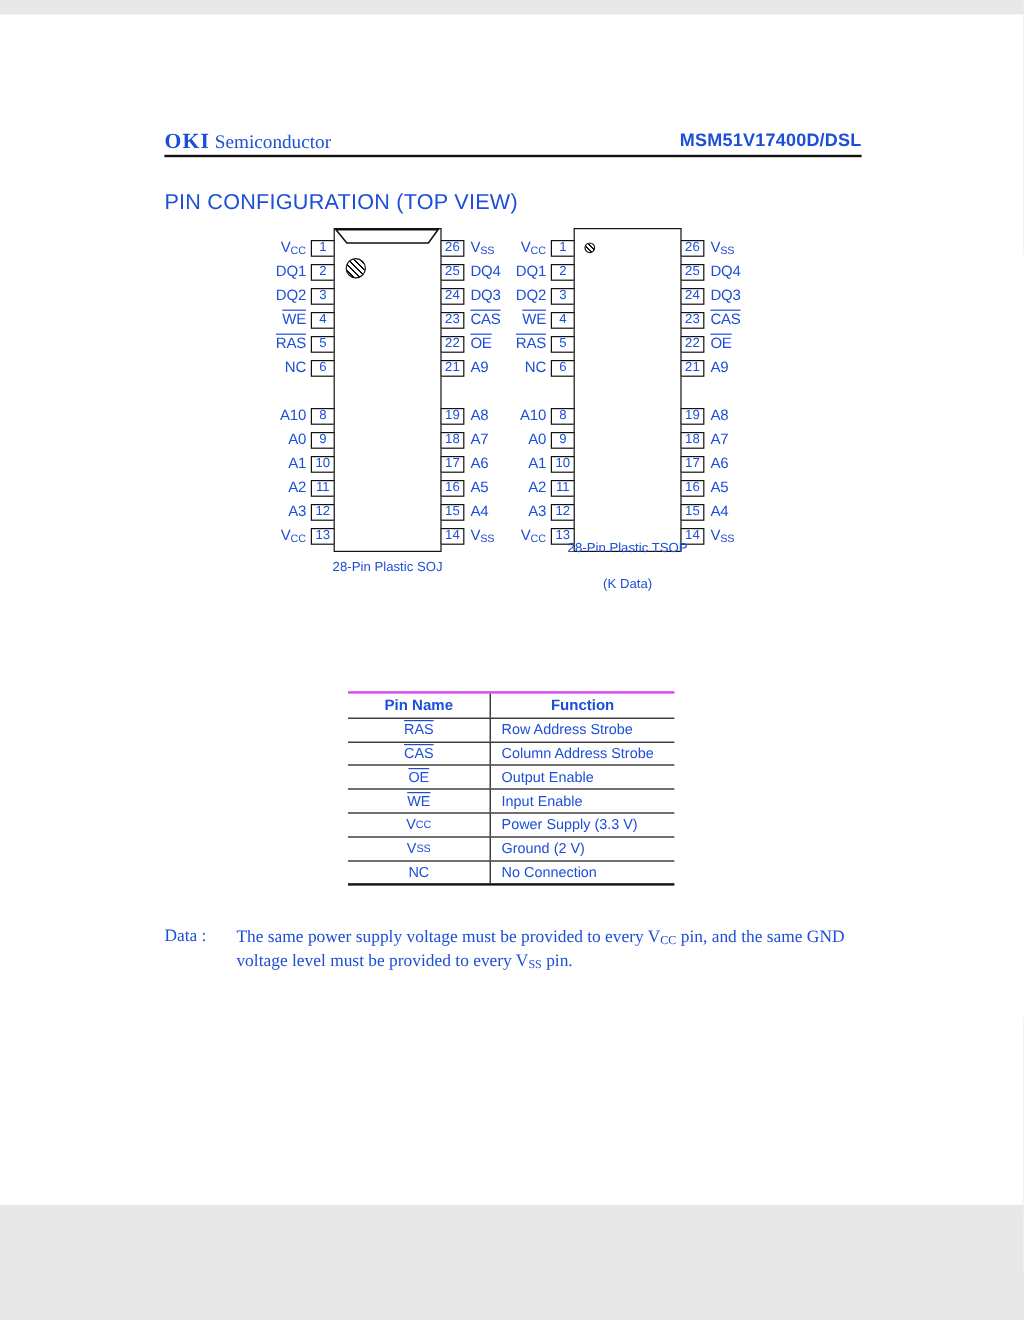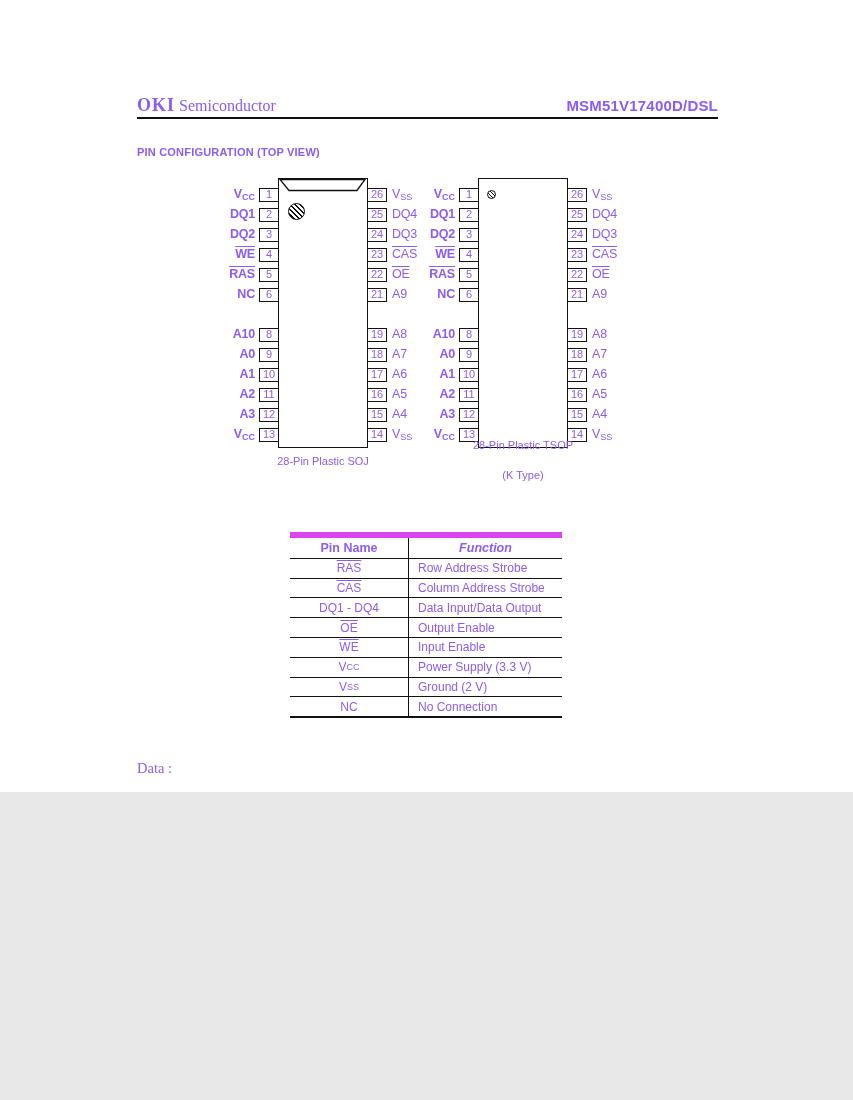--- a/index.html
+++ b/index.html
@@ -1,37 +1,37 @@
 <!DOCTYPE html>
 <html><head>
 <meta charset="utf-8">
 <style>
   html,body { margin:0; padding:0; background:#e8e8e8; }
   .page {
-    position:relative; width:853px; height:792px; margin:0 auto;
-    background:#ffffff; color:#8b5cf6;
+    position:relative; width:853px; height:992px; margin:12px auto;
+    background:#ffffff; color:#1d4ed8;
     font-family:"Liberation Sans", sans-serif;
     overflow:hidden;
   }
   
   .brand {
     position:absolute; left:137px; top:95px;
     font-family:"Liberation Serif", serif; font-size:16px; white-space:nowrap;
   }
   .brand .oki { font-weight:bold; font-size:18px; letter-spacing:1px; }
   .part-number {
     position:absolute; right:135px; top:97px;
     font-size:15px; font-weight:bold; letter-spacing:0.2px;
   }
   .header-rule {
     position:absolute; left:137px; top:117px; width:581px; height:2px; background:#111;
   }
   .section-title {
     position:absolute; left:137px; top:146px; margin:0;
-    font-size:11px; font-weight:bold; letter-spacing:0.2px;
+    font-size:18px; font-weight:normal; letter-spacing:0.2px;
   }
   
   .pkg-body {
     position:absolute; box-sizing:border-box;
     width:90px; height:270px; border:1.5px solid #111; background:#fff;
   }
   .pkg-notch { position:absolute; }
   .pin1-hatch {
     position:absolute; width:17px; height:17px; border-radius:50%;
     border:1.3px solid #111; box-sizing:border-box;
@@ -44,43 +44,43 @@
   }
   .pin-box {
     position:absolute; box-sizing:border-box; width:20px; height:14px;
     border:1.5px solid #111; background:#fff;
     font-size:11px; line-height:11px; text-align:center;
   }
   .pin-label {
     position:absolute; height:14px; font-size:12.5px; line-height:13px;
     letter-spacing:-0.2px; white-space:nowrap;
   }
-  .pin-label.lft { text-align:right;font-weight:bold; }
+  .pin-label.lft { text-align:right; }
   .pin-label.rgt { text-align:left; }
   .ovl { text-decoration:overline; }
   sub { font-size:9px; line-height:0; vertical-align:-2px; letter-spacing:0; }
   .pkg-caption {
     position:absolute; width:220px; text-align:center;
     font-size:11px; line-height:14px;
   }
   
   .pin-table {
-    position:absolute; left:290px; top:532px; width:272px;
-    border-top:6px solid #d946ef; border-bottom:2px solid #111;
+    position:absolute; left:290px; top:564px; width:272px;
+    border-top:2px solid #d946ef; border-bottom:2px solid #111;
   }
   .trow { display:flex; align-items:stretch; height:19.8px; border-top:1.2px solid #111; box-sizing:border-box; }
   .trow:first-child { border-top:none; }
   .tc1 {
     width:119px; border-right:1.3px solid #111; box-sizing:border-box;
     display:flex; align-items:center; justify-content:center;
     font-size:12px;
   }
   .tc2 { flex:1; display:flex; align-items:center; padding-left:9px; font-size:12px; }
   .trow.thead .tc1, .trow.thead .tc2 { font-weight:bold; font-size:12.5px; }
-  .trow.thead .tc2 { justify-content:center; padding-left:0;font-style:italic; }
+  .trow.thead .tc2 { justify-content:center; padding-left:0; }
   
   .note-label {
     position:absolute; left:137px; top:760px;
     font-family:"Liberation Serif", serif; font-size:14.5px;
   }
   .note-body {
     position:absolute; left:197px; top:760px; width:540px;
     font-family:"Liberation Serif", serif; font-size:14.5px; line-height:19.5px;
   }
   .note-body sub { font-size:10px; vertical-align:-2px; }
@@ -205,21 +205,21 @@
         <div class="pin-label rgt" style="top: 348px; left: 592px; width: 74px;"><span>A7</span></div>
         <div class="pin-box" style="top: 368px; left: 567px;">17</div>
         <div class="pin-label rgt" style="top: 368px; left: 592px; width: 74px;"><span>A6</span></div>
         <div class="pin-box" style="top: 388px; left: 567px;">16</div>
         <div class="pin-label rgt" style="top: 388px; left: 592px; width: 74px;"><span>A5</span></div>
         <div class="pin-box" style="top: 408px; left: 567px;">15</div>
         <div class="pin-label rgt" style="top: 408px; left: 592px; width: 74px;"><span>A4</span></div>
         <div class="pin-box" style="top: 428px; left: 567px;">14</div>
         <div class="pin-label rgt" style="top: 428px; left: 592px; width: 74px;"><span>V</span><sub>SS</sub></div>
         <div class="pkg-caption" style="left: 413px; top: 438px;">28-Pin Plastic TSOP</div>
-        <div class="pkg-caption" style="left: 413px; top: 468px;">(K Type)</div>
+        <div class="pkg-caption" style="left: 413px; top: 468px;">(K Data)</div>
       </div>
     </div>
 
   <div class="pin-table" id="pin-table">
       <div class="trow thead">
         <div class="tc1">Pin Name</div>
         <div class="tc2">Function</div>
       </div>
       <div class="trow">
         <div class="tc1">
@@ -228,26 +228,20 @@
         <div class="tc2">Row Address Strobe</div>
       </div>
       <div class="trow">
         <div class="tc1">
           <span class="ovl">CAS</span>
         </div>
         <div class="tc2">Column Address Strobe</div>
       </div>
       <div class="trow">
         <div class="tc1">
-          <span>DQ1 - DQ4</span>
-        </div>
-        <div class="tc2">Data Input/Data Output</div>
-      </div>
-      <div class="trow">
-        <div class="tc1">
           <span class="ovl">OE</span>
         </div>
         <div class="tc2">Output Enable</div>
       </div>
       <div class="trow">
         <div class="tc1">
           <span class="ovl">WE</span>
         </div>
         <div class="tc2">Input Enable</div>
       </div>
@@ -267,16 +261,17 @@
       </div>
       <div class="trow">
         <div class="tc1">
           <span>NC</span>
         </div>
         <div class="tc2">No Connection</div>
       </div>
     </div>
 
   <div class="note-label">Data :</div>
+  <div class="note-body" id="note-body"><span>The same power supply voltage must be provided to every V</span><sub>CC</sub><span> pin, and the same GND</span><br><span>voltage level must be provided to every V</span><sub>SS</sub><span> pin.</span></div>
 
   <div class="page-number">2/15</div>
 
 </div>
 
 </body></html>

